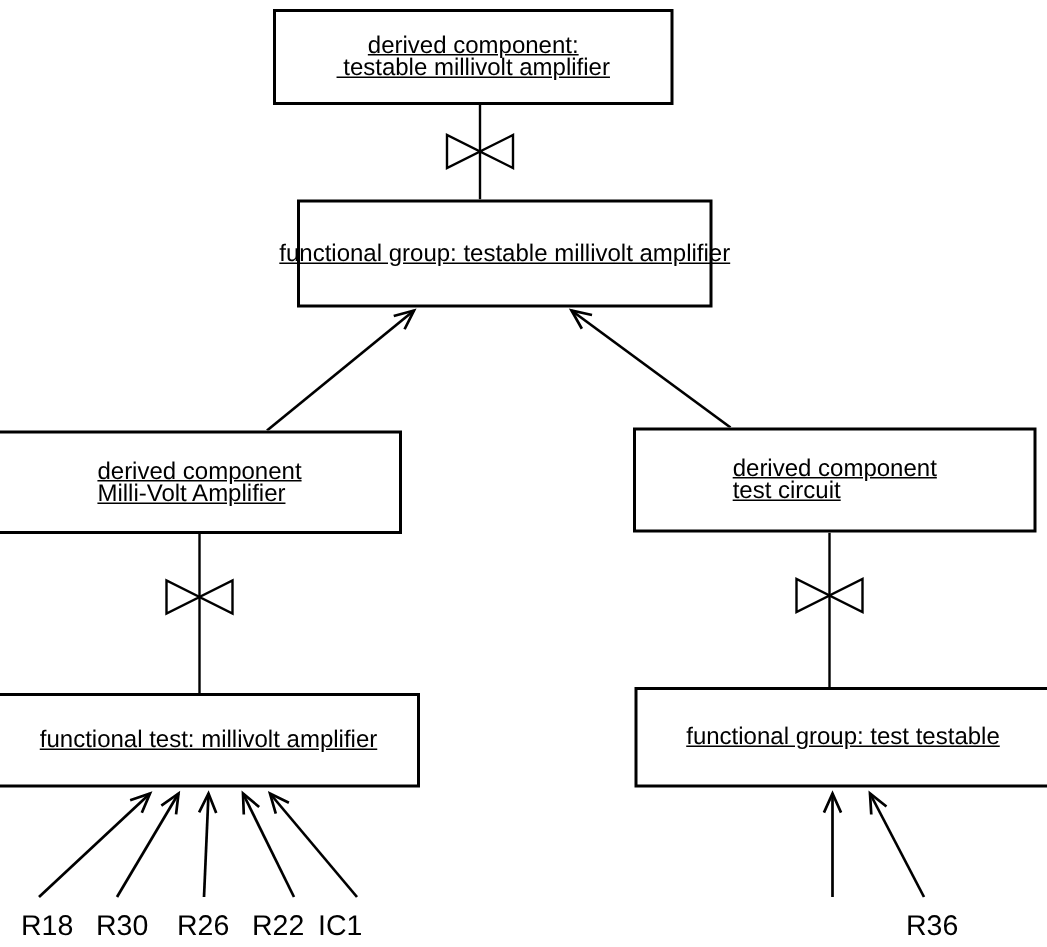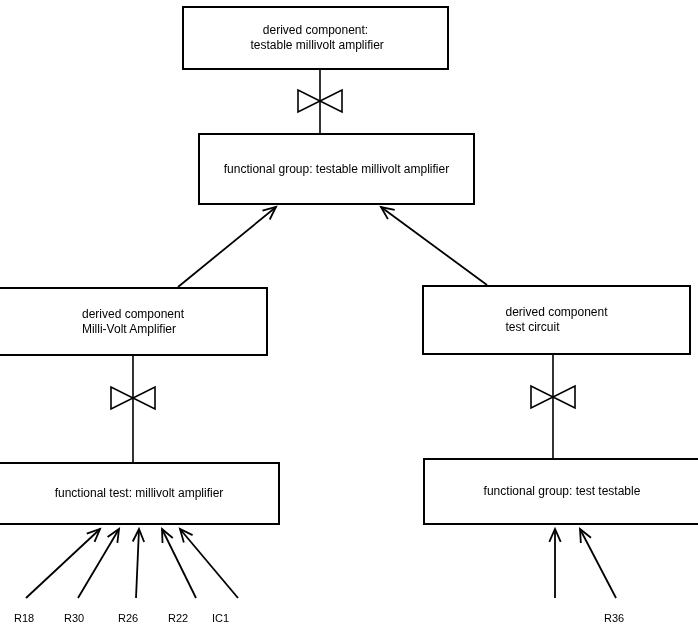--- a/index.html
+++ b/index.html
@@ -28,34 +28,35 @@
   .node-box {
     position: absolute;
     box-sizing: border-box;
     border: 2px solid #000000;
     background: #ffffff;
     display: flex;
     align-items: center;
     justify-content: center;
   }
   .node-text {
-    font-size: 12px;
+    font-size: 16px;
     line-height: 15px;
     white-space: pre;
     color: #000000;
+    text-decoration: underline;
   }
   .node-text.center {
     text-align: center;
   }
   .node-text.left {
     text-align: left;
   }
   .leaf-label {
     position: absolute;
-    font-size: 11px;
+    font-size: 19px;
     line-height: 14px;
     white-space: pre;
     color: #000000;
   }
 </style>
 </head>
 <body>
 
 <div id="diagram-root">
 

